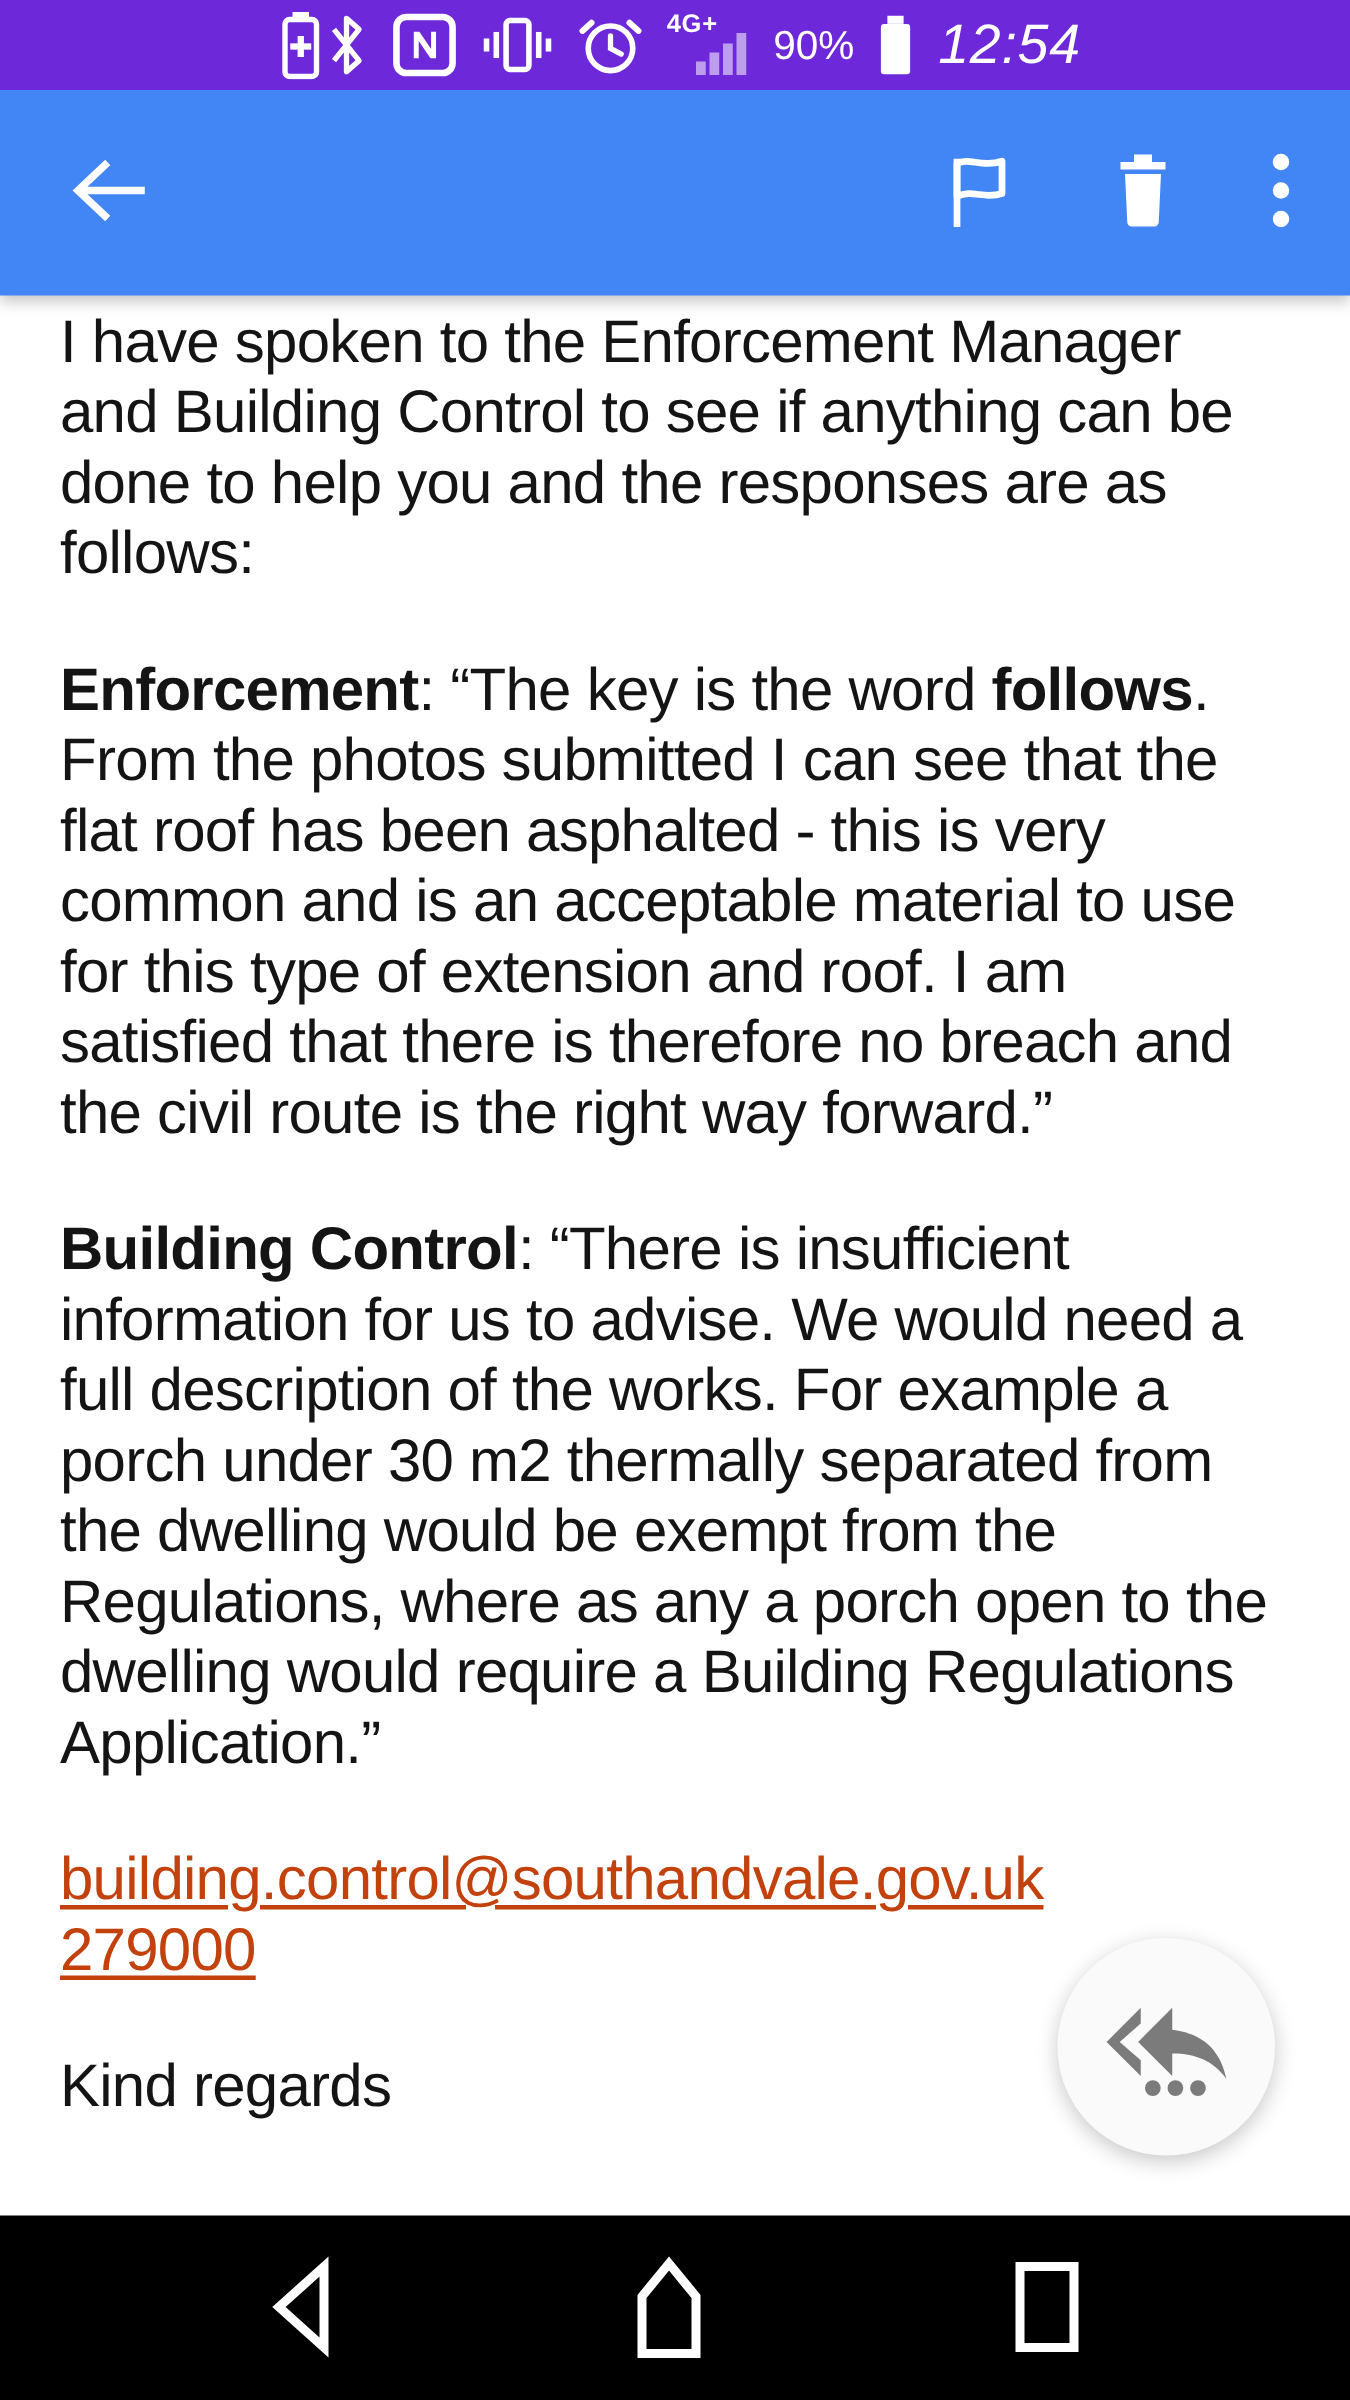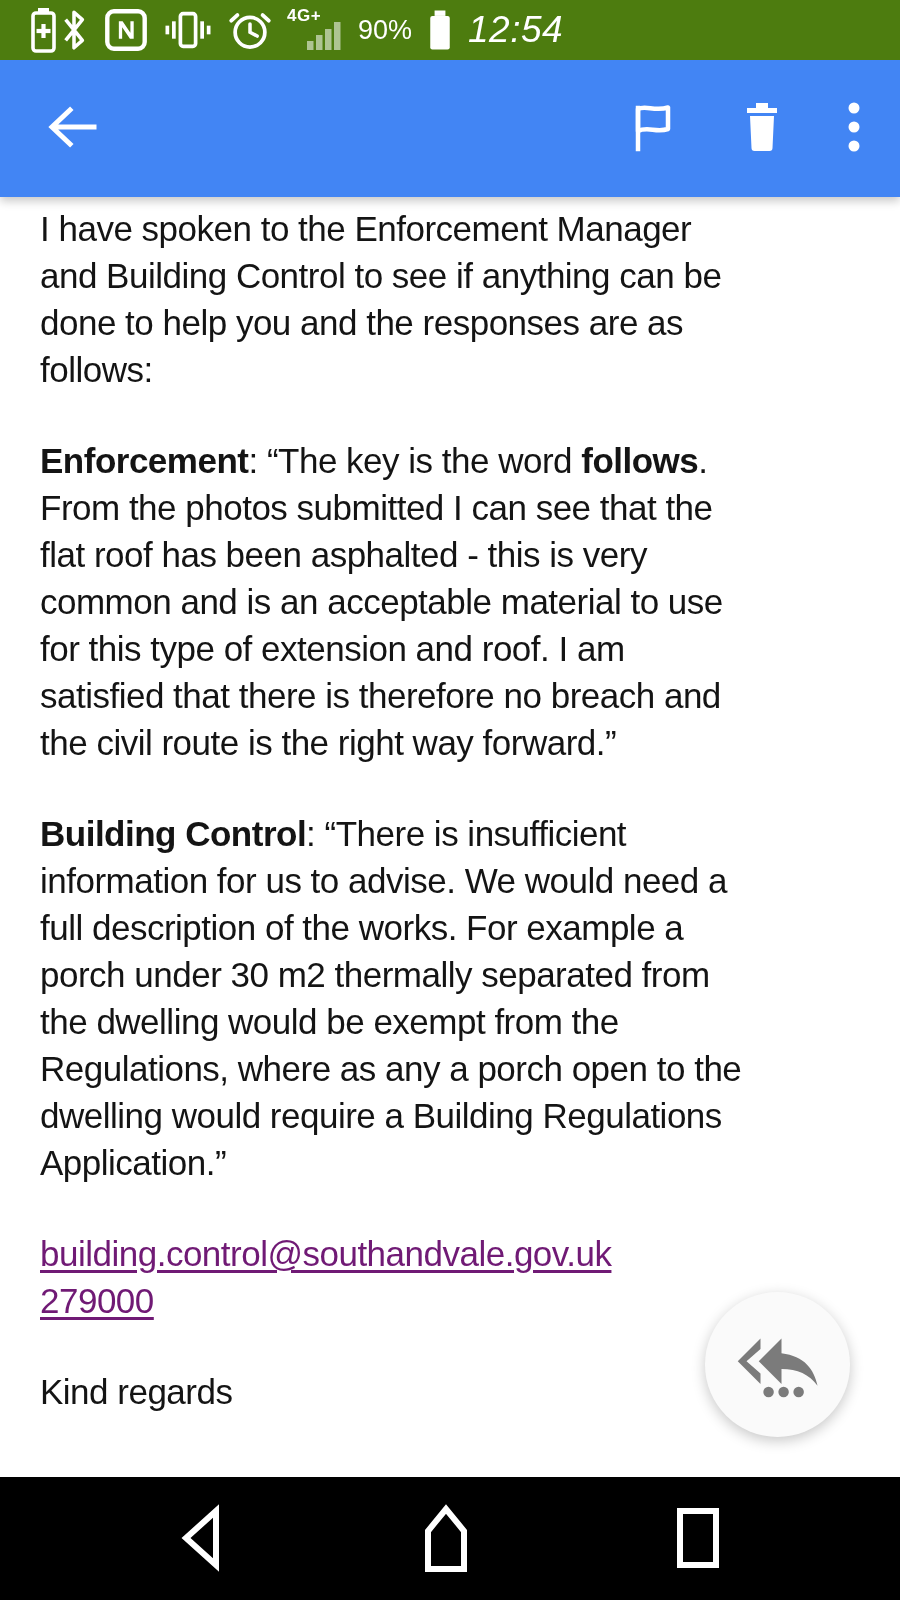--- a/index.html
+++ b/index.html
@@ -1,38 +1,38 @@
 <!DOCTYPE html>
 <html><head>
 <meta charset="utf-8">
 <style>
   html,body{margin:0;padding:0;}
   body{width:900px;height:1600px;font-family:"Liberation Sans","DejaVu Sans",sans-serif;background:#ffffff;}
   .screen{position:relative;width:900px;height:1600px;overflow:hidden;background:#ffffff;}
 
   
-  .status-bar{position:absolute;top:0;left:0;width:900px;height:60px;background:#4d7c0f;display:flex;align-items:center;justify-content:flex-start;padding:0 22px 0 28px;box-sizing:border-box;z-index:30;}
+  .status-bar{position:absolute;top:0;left:0;width:900px;height:60px;background:#6d28d9;display:flex;align-items:center;justify-content:center;padding:0 22px 0 28px;box-sizing:border-box;z-index:30;}
   .status-right{display:flex;align-items:center;gap:15px;}
   .status-bar svg{display:block;}
   .status-text{color:#ffffff;font-size:27px;}
   .status-time{color:#ffffff;font-size:37px;font-weight:500;letter-spacing:0.5px;font-style:italic;}
   .signal-group{position:relative;width:56px;height:48px;}
   .signal-label{position:absolute;top:0;left:0;color:#ffffff;font-size:17px;font-weight:700;letter-spacing:0.5px;}
   .signal-bars{position:absolute;bottom:4px;right:0;}
 
   
   .app-bar{position:absolute;top:60px;left:0;width:900px;height:137px;background:#4285f4;display:flex;align-items:center;box-sizing:border-box;padding:0 40px 0 44px;box-shadow:0 4px 9px rgba(0,0,0,0.22);z-index:20;}
   .app-bar-actions{margin-left:auto;display:flex;align-items:center;gap:64px;}
   .icon-btn{background:none;border:none;padding:0;cursor:pointer;display:flex;align-items:center;justify-content:center;}
 
   
   .email-body{position:absolute;top:197px;left:0;width:900px;height:1403px;box-sizing:border-box;padding:8px 28px 0 40px;overflow:hidden;z-index:1;}
-  .email-body p{margin:0 0 44px 0;font-size:35px;line-height:47px;letter-spacing:-0.5px;color:#141414;white-space:pre-line;}
+  .email-body p{margin:0 0 44px 0;font-size:40px;line-height:47px;letter-spacing:-0.5px;color:#141414;white-space:pre-line;}
   .email-body strong{font-weight:700;}
-  .email-body a{color:#701a75;text-decoration:underline;text-decoration-thickness:3px;text-underline-offset:4px;}
+  .email-body a{color:#c2410c;text-decoration:underline;text-decoration-thickness:3px;text-underline-offset:4px;}
 
   
   .fab{position:absolute;left:705px;top:1292px;width:145px;height:145px;border-radius:50%;background:#fafafa;box-shadow:0 4px 14px rgba(0,0,0,0.22);display:flex;align-items:center;justify-content:center;border:none;cursor:pointer;z-index:10;}
 
   
   .nav-bar{position:absolute;left:0;top:1477px;width:900px;height:123px;background:#000000;z-index:40;}
   .nav-btn{position:absolute;background:none;border:none;padding:0;cursor:pointer;}
   .nav-back{left:176px;top:26px;}
   .nav-home{left:414px;top:24px;}
   .nav-recents{left:672px;top:26px;}

